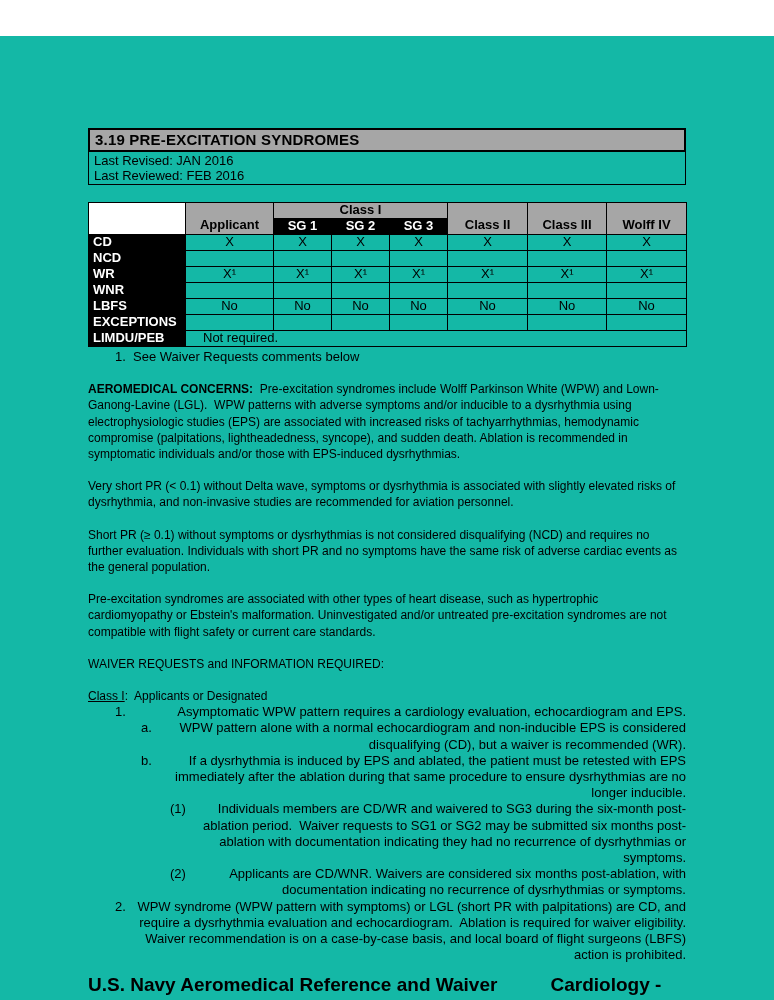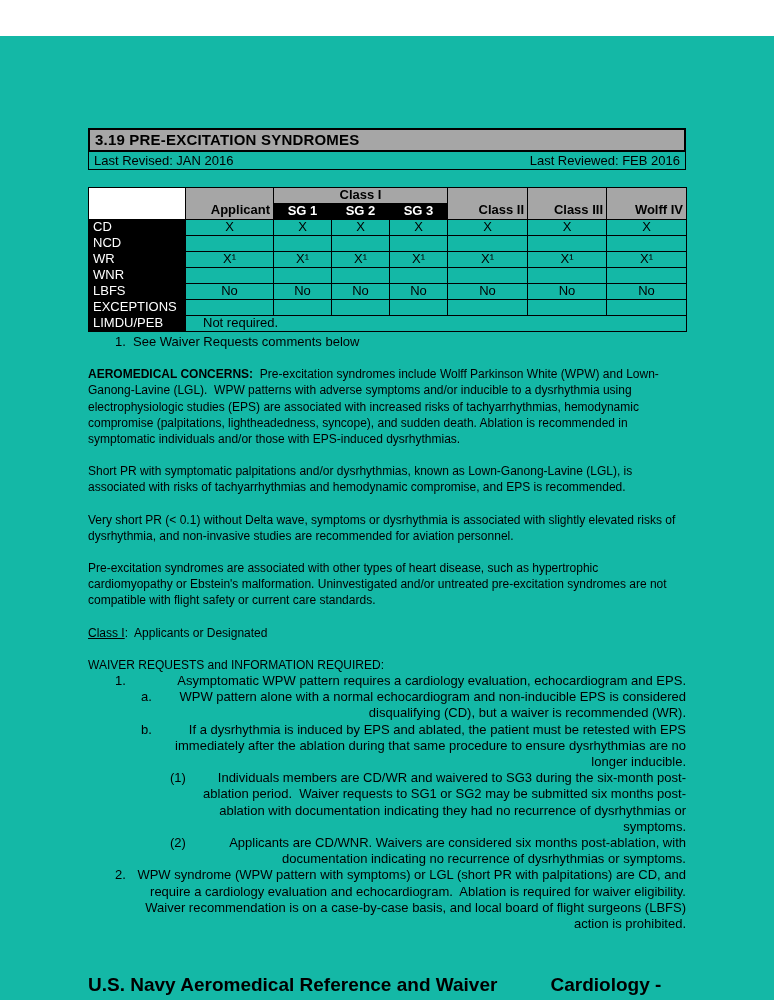--- a/index.html
+++ b/index.html
@@ -17,48 +17,49 @@
     border:2px solid #000;
     font-weight:bold;
     font-size:15px;
     letter-spacing:0.2px;
     padding:1px 5px 2px 5px;
   }
   .rev-bar {
     border:1px solid #000;
     border-top:none;
     display:flex;
-    justify-content:space-between;
+    justify-content:flex-start;
     font-size:13px;
     padding:1px 5px;
+    flex-direction:column;
   }
 
   table.dtable {
     border-collapse:collapse;
     table-layout:fixed;
     width:598px;
     margin-top:17px;
     font-size:13px;
   }
   .dtable td, .dtable th {
     border:1px solid #000;
     height:16px;
     padding:0 3px;
     text-align:center;
     vertical-align:middle;
     line-height:1.1;
     overflow:hidden;
   }
   .dtable th { font-weight:bold; }
   .dtable th.gray { background:#a6a6a6; }
-  .dtable th.vb { vertical-align:bottom; padding-bottom:2px;text-align:right; }
+  .dtable th.vb { vertical-align:bottom; padding-bottom:2px; }
   .dtable th.black { background:#000; color:#fff; }
   .dtable td.corner { background:#fff; }
   .dtable td.rowlabel {
-    background:#000; color:#fff; font-weight:normal;
+    background:#000; color:#fff; font-weight:bold;
     text-align:left; padding-left:4px;
   }
   .dtable td.spanval { text-align:left; padding-left:17px; }
 
   .footnote {
     display:flex;
     font-size:13px;
     line-height:16.2px;
     margin:2px 0 0 27px;
     white-space:pre-wrap;
@@ -202,30 +203,30 @@
       </tbody>
     </table>
 
     <div class="footnote">
       <span class="marker">1.</span>
       <span class="text">See Waiver Requests comments below</span>
     </div>
 
     <p class="para"><span class="b">AEROMEDICAL CONCERNS:</span><span>  Pre-excitation syndromes include Wolff Parkinson White (WPW) and Lown-Ganong-Lavine (LGL).  WPW patterns with adverse symptoms and/or inducible to a dysrhythmia using electrophysiologic studies (EPS) are associated with increased risks of tachyarrhythmias, hemodynamic compromise (palpitations, lightheadedness, syncope), and sudden death. Ablation is recommended in symptomatic individuals and/or those with EPS-induced dysrhythmias.</span></p>
 
-    <p class="para">Short PR with symptomatic palpitations and/or dysrhythmias, known as Lown-Ganong-Lavine (LGL), is associated with risks of tachyarrhythmias and hemodynamic compromise, and EPS is recommended.</p>
 
     <p class="para">Very short PR (&lt; 0.1) without Delta wave, symptoms or dysrhythmia is associated with slightly elevated risks of dysrhythmia, and non-invasive studies are recommended for aviation personnel.</p>
 
+    <p class="para">Short PR (≥ 0.1) without symptoms or dysrhythmias is not considered disqualifying (NCD) and requires no further evaluation. Individuals with short PR and no symptoms have the same risk of adverse cardiac events as the general population.</p>
 
     <p class="para">Pre-excitation syndromes are associated with other types of heart disease, such as hypertrophic cardiomyopathy or Ebstein's malformation. Uninvestigated and/or untreated pre-excitation syndromes are not compatible with flight safety or current care standards.</p>
 
+    <p class="para">WAIVER REQUESTS and INFORMATION REQUIRED:</p>
+
     <p class="para"><span class="u">Class I</span><span>:  Applicants or Designated</span></p>
-
-    <p class="para">WAIVER REQUESTS and INFORMATION REQUIRED:</p>
 
     <div class="li l1">
       <span class="marker">1.</span>
       <span class="text">Asymptomatic WPW pattern requires a cardiology evaluation, echocardiogram and EPS.</span>
     </div>
     <div class="li l2">
       <span class="marker">a.</span>
       <span class="text">WPW pattern alone with a normal echocardiogram and non-inducible EPS is considered disqualifying (CD), but a waiver is recommended (WR).</span>
     </div>
     <div class="li l2">
@@ -235,21 +236,21 @@
     <div class="li l3">
       <span class="marker">(1)</span>
       <span class="text">Individuals members are CD/WR and waivered to SG3 during the six-month post-ablation period.  Waiver requests to SG1 or SG2 may be submitted six months post-ablation with documentation indicating they had no recurrence of dysrhythmias or symptoms.</span>
     </div>
     <div class="li l3">
       <span class="marker">(2)</span>
       <span class="text">Applicants are CD/WNR. Waivers are considered six months post-ablation, with documentation indicating no recurrence of dysrhythmias or symptoms.</span>
     </div>
     <div class="li l1">
       <span class="marker">2.</span>
-      <span class="text">WPW syndrome (WPW pattern with symptoms) or LGL (short PR with palpitations) are CD, and require a cardiology evaluation and echocardiogram.  Ablation is required for waiver eligibility. Waiver recommendation is on a case-by-case basis, and local board of flight surgeons (LBFS) action is prohibited.</span>
+      <span class="text">WPW syndrome (WPW pattern with symptoms) or LGL (short PR with palpitations) are CD, and require a dysrhythmia evaluation and echocardiogram.  Ablation is required for waiver eligibility. Waiver recommendation is on a case-by-case basis, and local board of flight surgeons (LBFS) action is prohibited.</span>
     </div>
 
   </div>
 
   <div class="footer">
     <span>U.S. Navy Aeromedical Reference and Waiver Guide</span>
     <span>Cardiology - 26</span>
   </div>
 </div>
 

